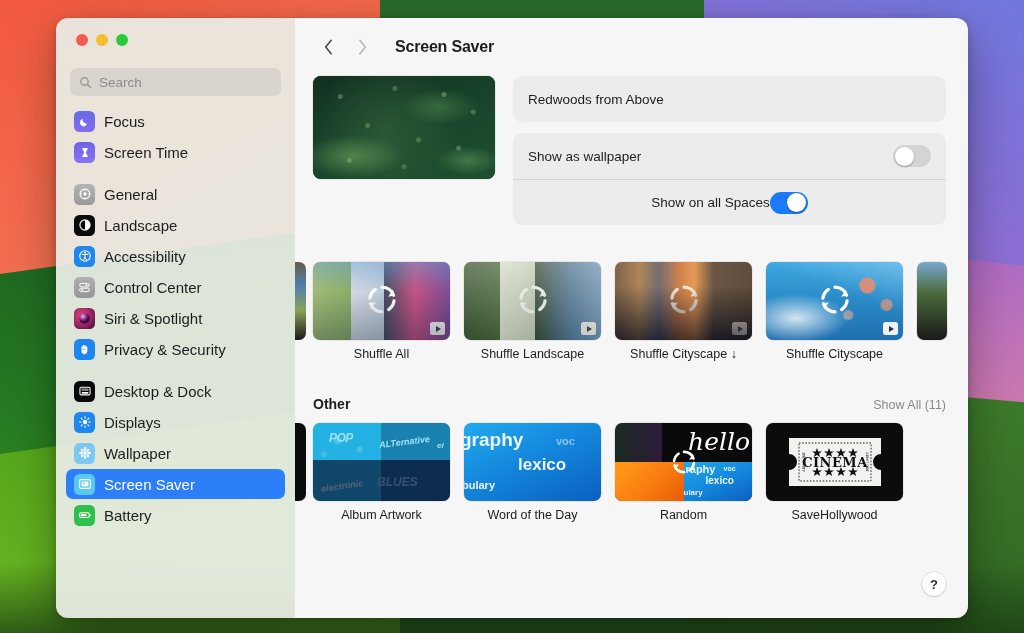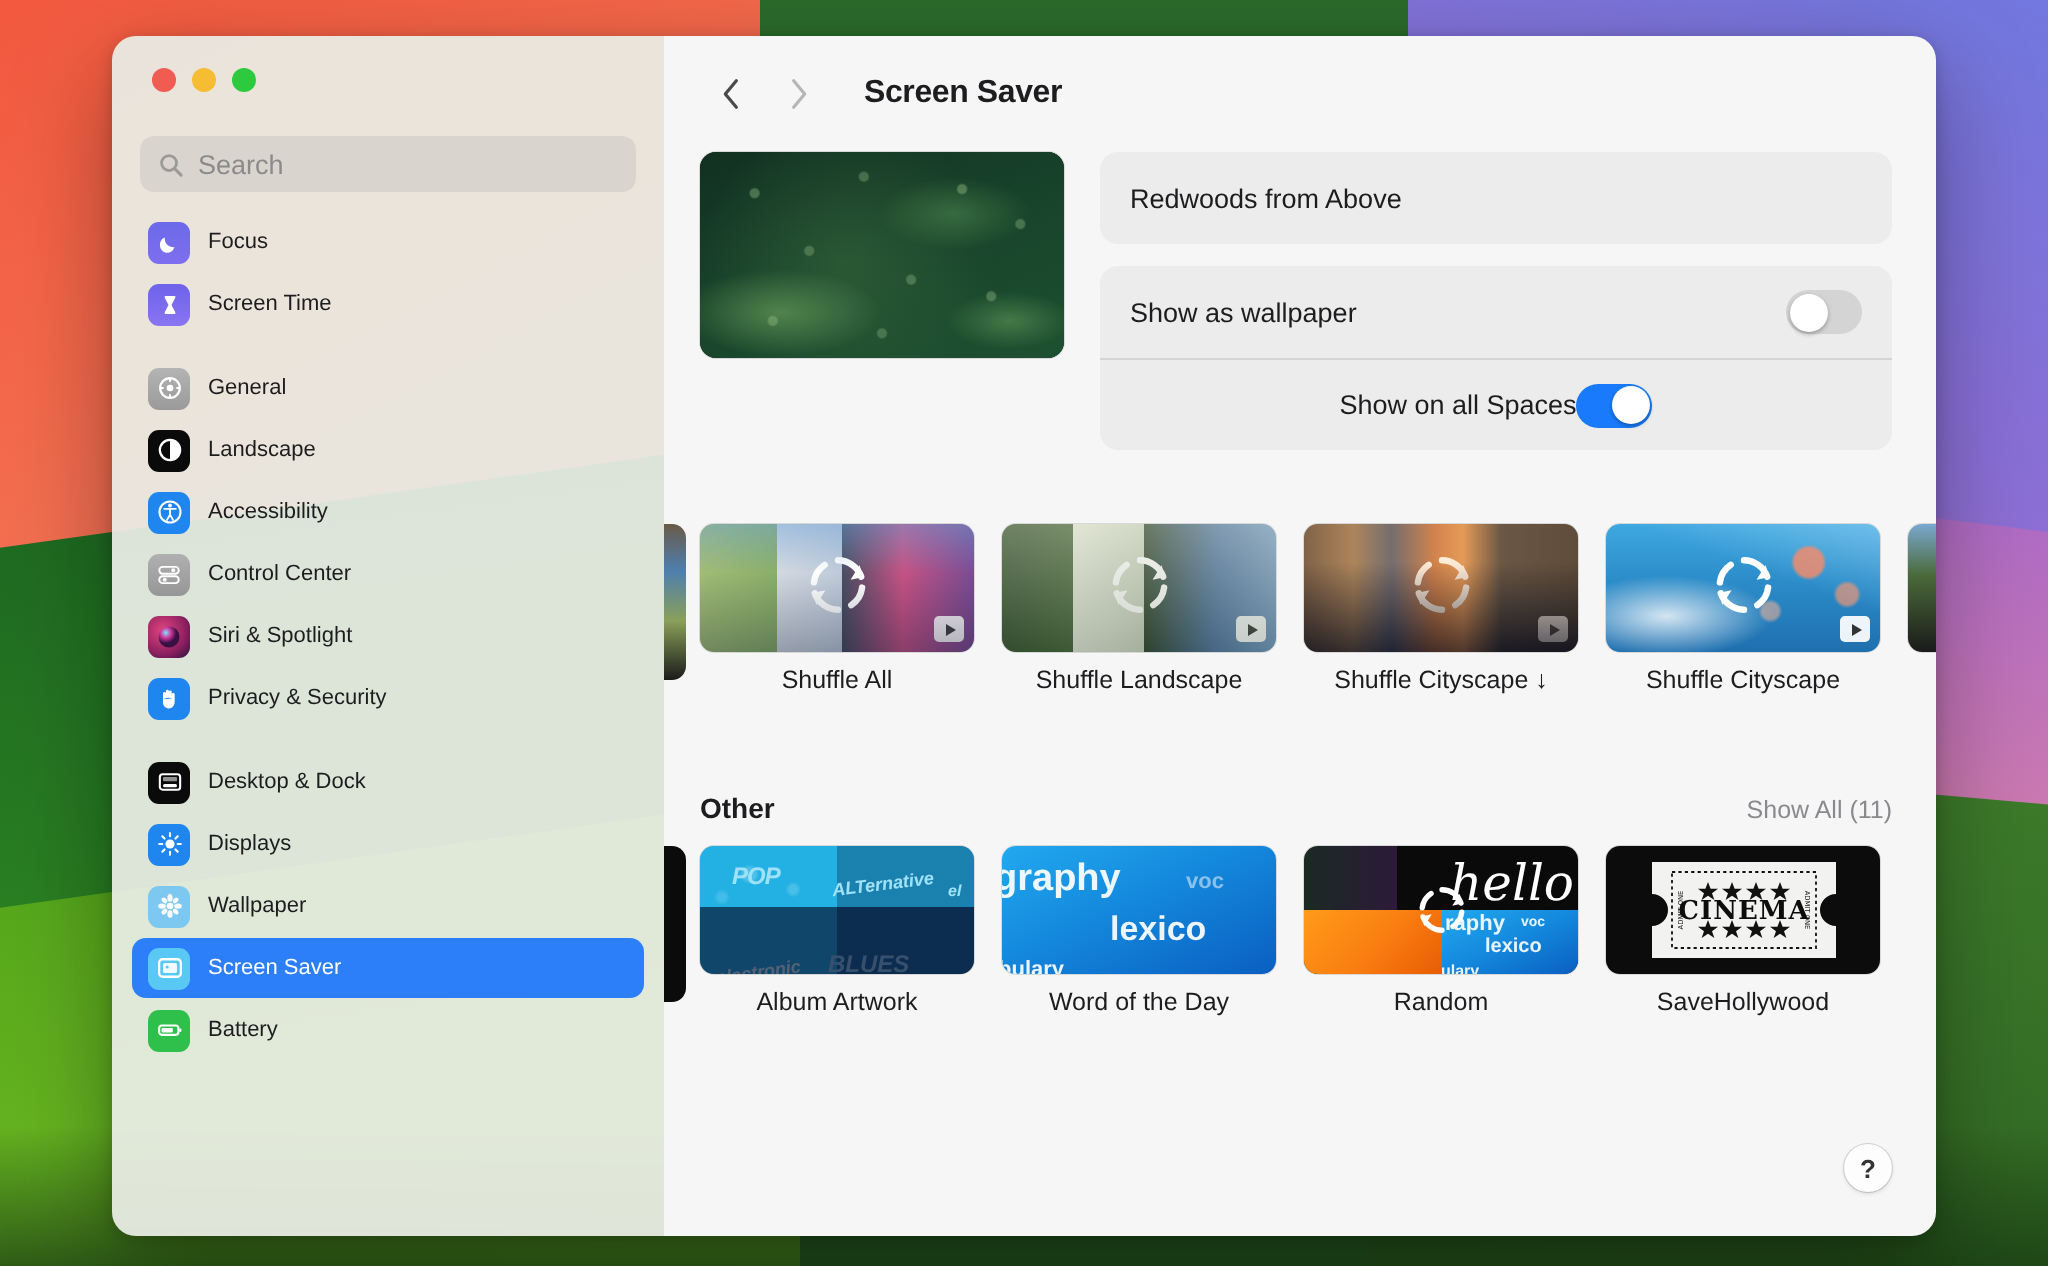--- a/index.html
+++ b/index.html
@@ -59,21 +59,21 @@
     left: 56px; top: 18px;
     width: 912px; height: 600px;
     border-radius: 12px;
     overflow: hidden;
     display: flex;
     box-shadow: 0 18px 50px rgba(0,0,0,0.35), 0 2px 8px rgba(0,0,0,0.2);
   }
 
   
   #sidebar {
-    width: 276px;
+    width: 239px;
     background: rgba(233,236,228,0.94);
     padding: 0 10px;
     position: relative;
     overflow: hidden;
   }
   .traffic-lights {
     display: flex; gap: 8px;
     padding: 16px 0 0 10px;
     height: 44px;
     align-items: flex-start;
@@ -99,21 +99,21 @@
   .nav-item {
     display: flex; align-items: center;
     gap: 9px;
     height: 30px;
     padding: 0 8px;
     border-radius: 7px;
     margin-bottom: 1px;
   }
   .nav-item.selected { background: #2d7ff9; }
   .nav-item.selected .nav-label { color: #fff; }
-  .nav-label { font-size: 11px; color: #1d1d1f; white-space: nowrap; }
+  .nav-label { font-size: 15px; color: #1d1d1f; white-space: nowrap; }
   .nav-gap { height: 11px; }
 
   .ic {
     width: 21px; height: 21px;
     flex: 0 0 21px;
     border-radius: 5.5px;
     display: flex; align-items: center; justify-content: center;
     font-size: 12px; color: #fff;
     overflow: hidden;
   }
@@ -231,21 +231,21 @@
     left: 18px; right: 22px;
     top: 378px;
     display: flex; align-items: baseline; justify-content: space-between;
   }
   .sec-title { font-size: 14px; font-weight: bold; color: #1d1d1f; }
   .show-all { font-size: 12.5px; color: #8a8a8e; }
 
   .tiles { display: flex; gap: 14px; align-items: flex-start; }
   .tile { width: 137px; flex: 0 0 137px; }
   .tile-img {
-    width: 137px; height: 64px;
+    width: 137px; height: 78px;
     border-radius: 7px;
     overflow: hidden;
     position: relative;
     box-shadow: 0 0 0 0.5px rgba(0,0,0,0.12);
   }
   .tile-cap {
     margin-top: 7px;
     text-align: center;
     font-size: 12.5px;
     color: #1d1d1f;

